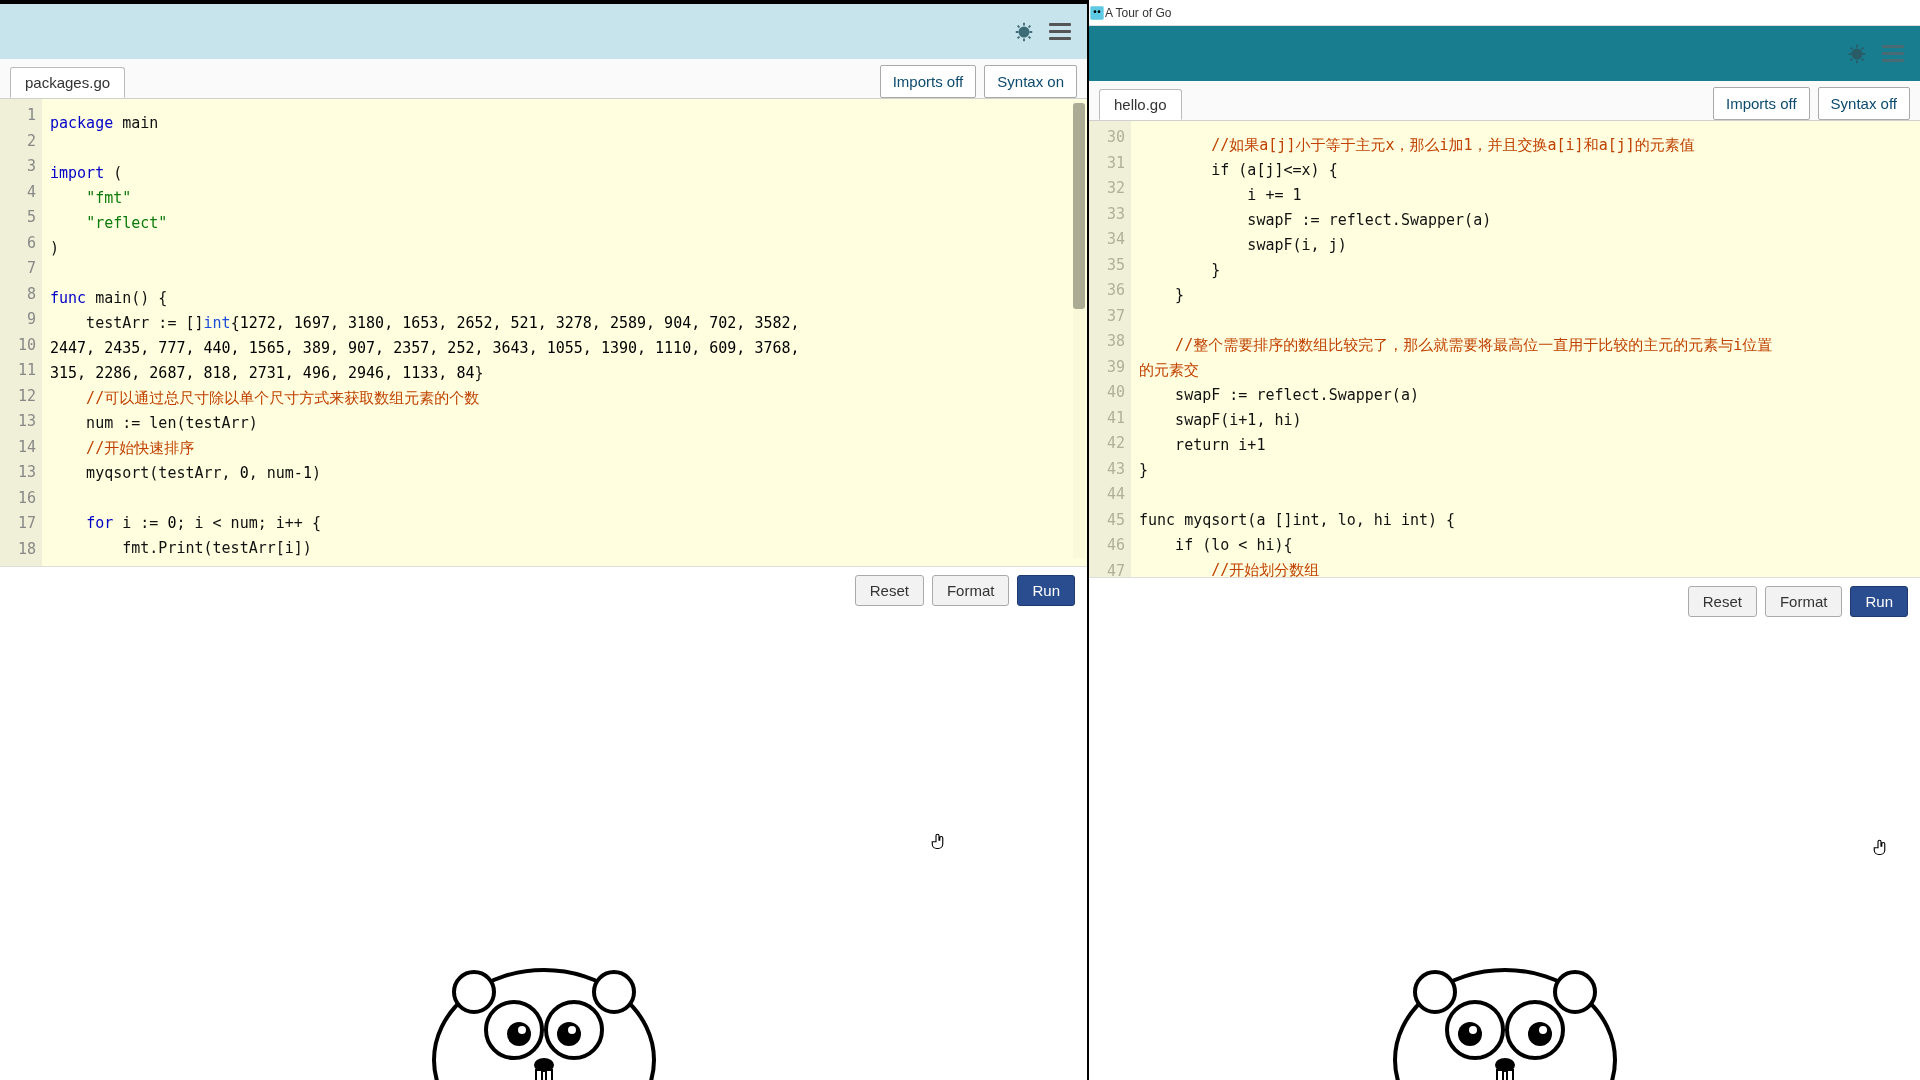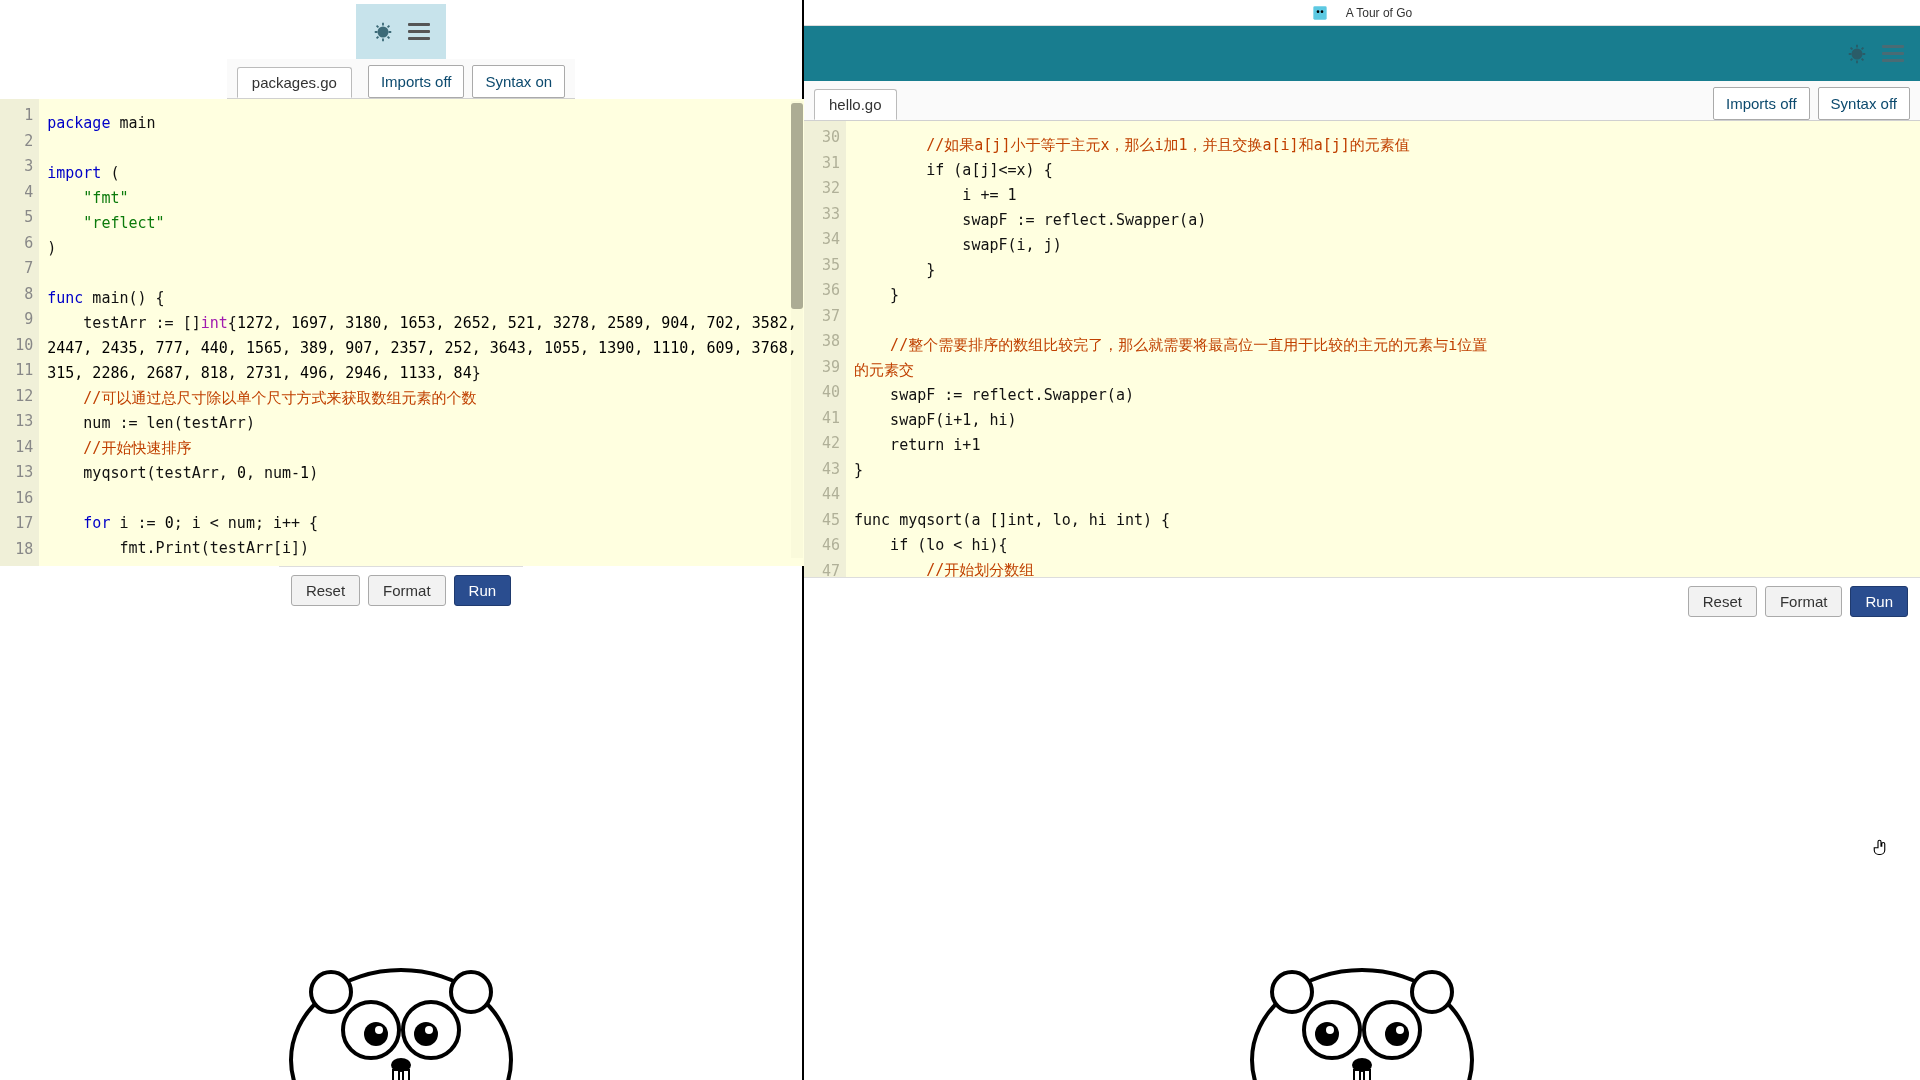--- a/index.html
+++ b/index.html
@@ -1,22 +1,22 @@
 <!DOCTYPE html>
 <html><head>
 <meta charset="utf-8">
 <style>
 * { margin: 0; padding: 0; box-sizing: border-box; }
 body { font-family: Arial, sans-serif; font-size: 14px; background: #fff; width: 1920px; height: 1080px; overflow: hidden; position: relative; }
 .app { display: flex; width: 100%; height: 100%; }
 .pane { position: relative; display: flex; flex-direction: column; }
-.pane-left { width: 804px; border-right: 2px solid #000; align-items: center; }
+.pane-left { width: 1089px; border-right: 2px solid #000; }
 .pane-right { flex: 1; }
 .browser-top { height: 4px; background: #000; }
-.tour-tab { background: #fff; height: 26px; display: flex; align-items: center; justify-content: center; gap: 18px; border-bottom: 1px solid #ddd; }
+.tour-tab { background: #fff; height: 26px; display: flex; align-items: center; justify-content: flex-start; gap: 0; border-bottom: 1px solid #ddd; }
 .tour-tab svg { width: 16px; height: 16px; }
 .tour-tab span { font-size: 12px; color: #333; }
 .header { background: #c7e3eb; display: flex; align-items: center; justify-content: flex-end; padding: 0 16px; gap: 14px; }
 .pane-left .header { height: 55px; }
 .pane-right .header { height: 55px; background: #187d8f; }
 .bug-icon, .menu-icon { cursor: pointer; display: flex; align-items: center; justify-content: center; }
 .bug-icon svg { width: 22px; height: 22px; }
 .menu-icon { flex-direction: column; gap: 4px; }
 .menu-icon .bar { width: 22px; height: 3px; background: #555; border-radius: 1px; }
 .pane-right .menu-icon .bar { background: #4a6b74; }
@@ -25,21 +25,21 @@
 .tab-spacer { flex: 1; }
 .toggle-btn { background: #fff; border: 1px solid #aaa; padding: 7px 12px; font-size: 15px; color: #0c4a6e; cursor: pointer; border-radius: 2px; }
 .editor-wrap { display: flex; flex: 1; background: #ffffe0; overflow: hidden; position: relative; }
 .gutter { background: #f0f0d8; width: 42px; text-align: right; padding: 4px 6px 4px 0; color: #888; font-family: 'Menlo', 'Consolas', monospace; font-size: 15px; line-height: 25.5px; user-select: none; }
 .pane-right .gutter { color: #b0b098; padding-left: 12px; }
 .code { flex: 1; padding: 12px 8px; font-family: 'Menlo', 'Consolas', monospace; font-size: 15px; line-height: 25px; white-space: pre; overflow: hidden; color: #111; }
 .kw { color: #0000c8; }
 .num { color: #000000; }
 .str { color: #0b7a0b; }
 .cmt { color: #c04000; }
-.typ { color: #a21caf; }
+.typ { color: #1d4ed8; }
 .scroll-track { position: absolute; right: 2px; top: 2px; width: 12px; height: 98%; background: rgba(0,0,0,0.02); }
 .scroll-thumb { width: 12px; background: rgba(120,120,100,0.6); border-radius: 3px; }
 .action-bar { display: flex; justify-content: flex-end; align-items: center; gap: 8px; padding: 8px 12px; background: #fff; border-top: 1px solid #ddd; }
 .act-btn { background: #f2f2f2; border: 1px solid #aaa; padding: 6px 14px; font-size: 15px; color: #333; cursor: pointer; border-radius: 3px; }
 .act-btn.primary { background: #2a4d8f; color: #fff; border-color: #1f3a6e; }
 .output { flex: 1; background: #fff; display: flex; align-items: flex-end; justify-content: center; overflow: hidden; }
 .gopher { width: 100%; display: flex; justify-content: center; }
 .cursor-hand { position: absolute; width: 18px; height: 22px; pointer-events: none; }
 </style>
 </head>

